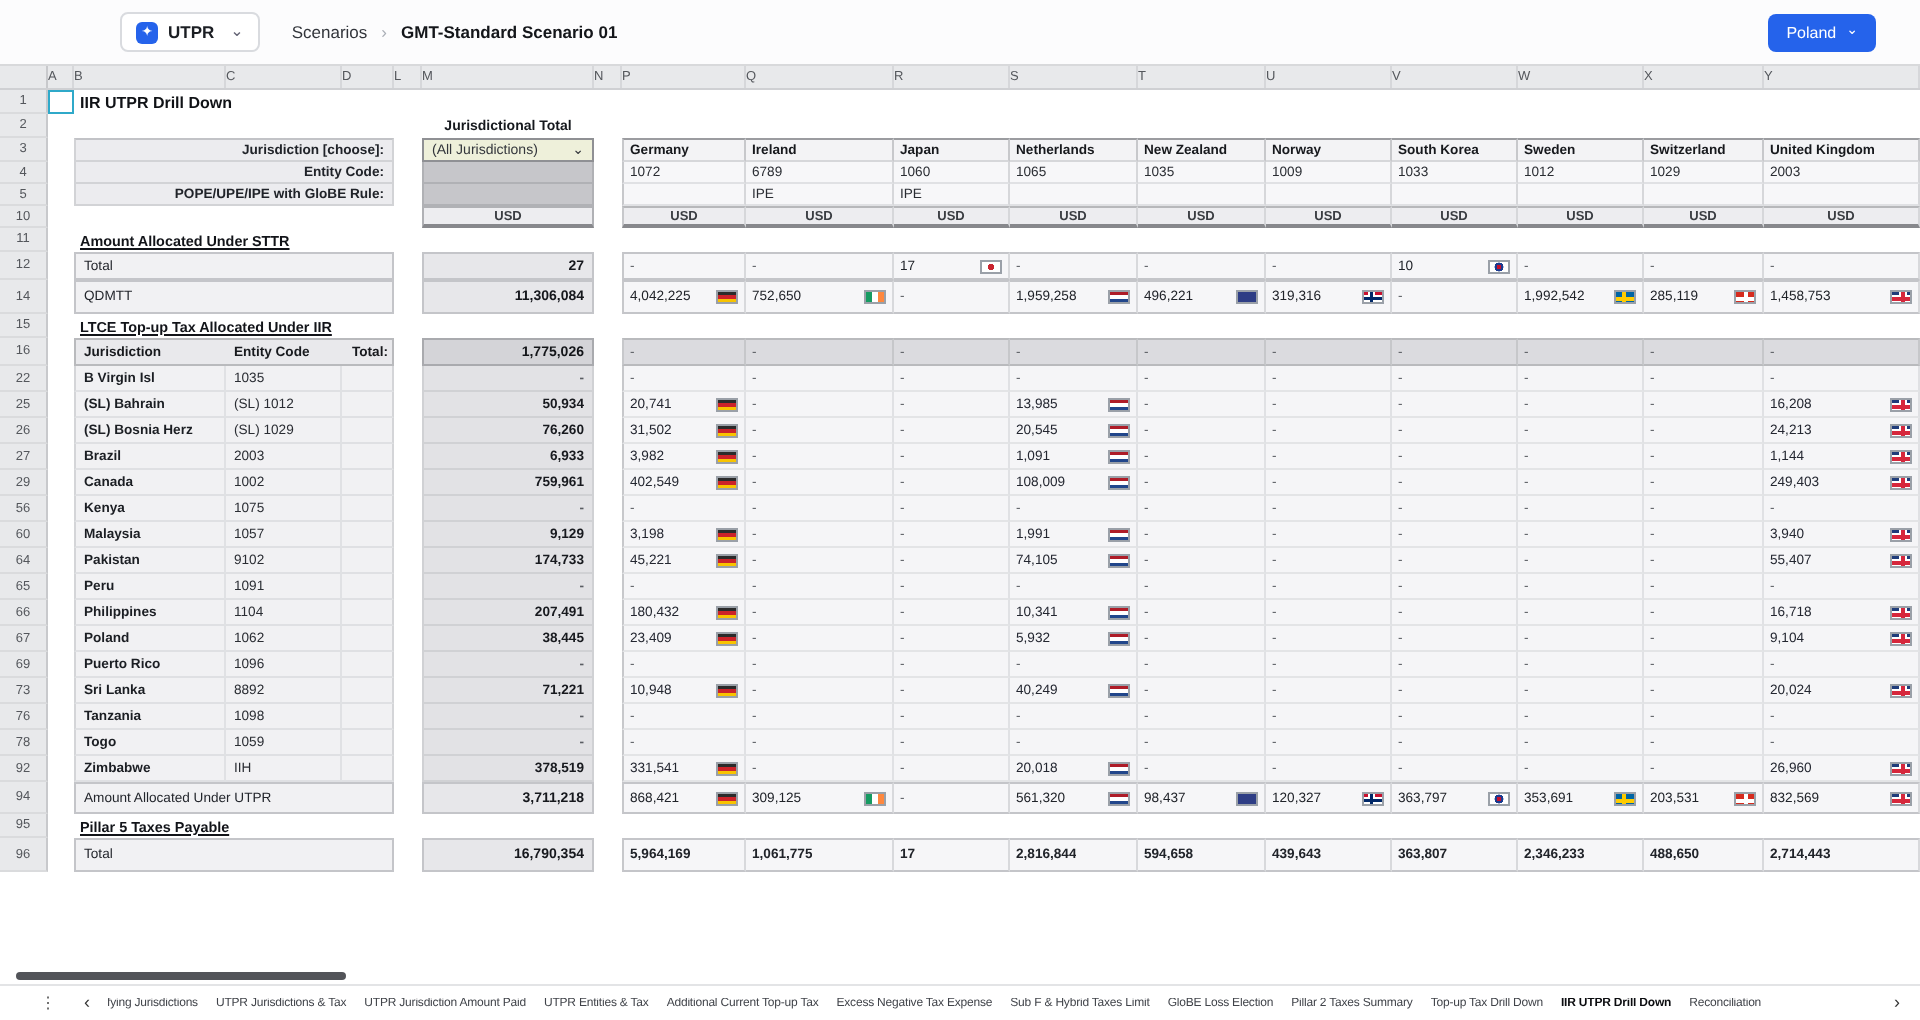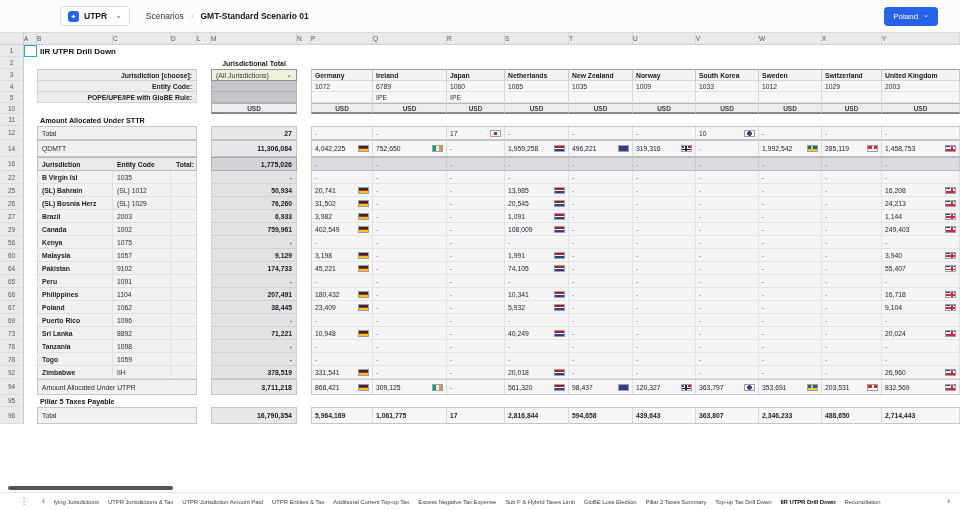--- a/index.html
+++ b/index.html
@@ -38,21 +38,21 @@
   .mdrop{width:86px;background:#eef0da;border:1px solid #8f9094;justify-content:space-between;padding:0 4px;font-size:7px;color:#33363c;cursor:pointer;}
   .mgray{width:86px;background:#c6c6ca;border:1px solid #b0b1b5;border-top:none;}
   .musd{width:86px;background:#ededf0;border:1px solid #b0b1b5;border-bottom:2px solid #87888c;justify-content:center;
     font-size:6.5px;font-weight:bold;color:#3a3d42;}
   .chn{background:#f3f3f5;border-top:1px solid #9b9ca0;border-right:1px solid #c7c8cb;border-bottom:1px solid #d6d7da;
     font-weight:bold;font-size:6.8px;padding-left:3px;color:#17191d;}
   .chc{background:#f7f7f9;border-right:1px solid #d6d7da;border-bottom:1px solid #e0e1e4;font-size:6.8px;padding-left:3px;color:#2a2d33;}
   .usdc{background:#ededf0;border-right:1px solid #d6d7da;border-top:1px solid #b7b8bb;border-bottom:2px solid #87888c;
     justify-content:center;font-size:6.5px;font-weight:bold;color:#3a3d42;}
   .bl{border-left:1px solid #c7c8cb;}
-  .shead{font-size:7.2px;font-weight:bold;text-underline-offset:1px;color:#121419;padding-left:3px;}
+  .shead{font-size:7.2px;font-weight:bold;text-decoration:underline;text-underline-offset:1px;color:#121419;padding-left:3px;}
   .blabel{width:160px;background:#f1f1f3;border:1px solid #c4c5c9;font-size:6.8px;padding-left:4px;color:#23262c;}
   .bm{width:86px;background:#e7e7ea;border:1px solid #c4c5c9;justify-content:flex-end;padding-right:4px;font-weight:bold;font-size:7px;color:#15171c;}
   .bv{background:#f6f6f8;border-top:1px solid #c4c5c9;border-bottom:1px solid #c4c5c9;border-right:1px solid #d8d9dc;
     justify-content:space-between;padding:0 3px;font-size:6.8px;color:#202329;}
   .hn{width:76px;background:#e9e9ec;border:1px solid #b9babd;border-right:none;font-weight:bold;font-size:6.8px;padding-left:4px;color:#17191d;}
   .hc{width:58px;background:#e9e9ec;border-top:1px solid #b9babd;border-bottom:1px solid #b9babd;font-weight:bold;font-size:6.8px;padding-left:4px;color:#17191d;}
   .hd{width:26px;background:#e9e9ec;border-top:1px solid #b9babd;border-bottom:1px solid #b9babd;border-right:1px solid #b9babd;
     font-weight:bold;font-size:6.8px;justify-content:flex-end;padding-right:2px;color:#17191d;}
   .hm{width:86px;background:#d4d4d8;border:1px solid #a9aaae;justify-content:flex-end;padding-right:4px;font-weight:bold;font-size:7px;color:#131519;}
   .hv{background:#dbdbdf;border-right:1px solid #c6c7ca;border-top:1px solid #b9babd;border-bottom:1px solid #b9babd;
@@ -307,20 +307,25 @@
       </div>
       <div class="c bv" style="width: 60px;">
         <span class="val">285,119</span>
         <div class="fl f-ch"></div>
       </div>
       <div class="c bv" style="width: 78px;">
         <span class="val">1,458,753</span>
         <div class="fl f-gb"></div>
       </div>
     </div>
+    <div class="grow" style="height: 12px;">
+      <div class="c rn">15</div>
+      <div class="sp" style="width: 13px;"></div>
+      <div class="c shead">LTCE Top-up Tax Allocated Under IIR</div>
+    </div>
     <div class="grow" style="height: 14px;">
       <div class="c rn">16</div>
       <div class="sp" style="width: 13px;"></div>
       <div class="c hn">Jurisdiction</div>
       <div class="c hc">Entity Code</div>
       <div class="c hd">Total:</div>
       <div class="sp" style="width: 14px;"></div>
       <div class="c hm">1,775,026</div>
       <div class="sp" style="width: 14px;"></div>
       <div class="c hv bl" style="width: 62px;">

